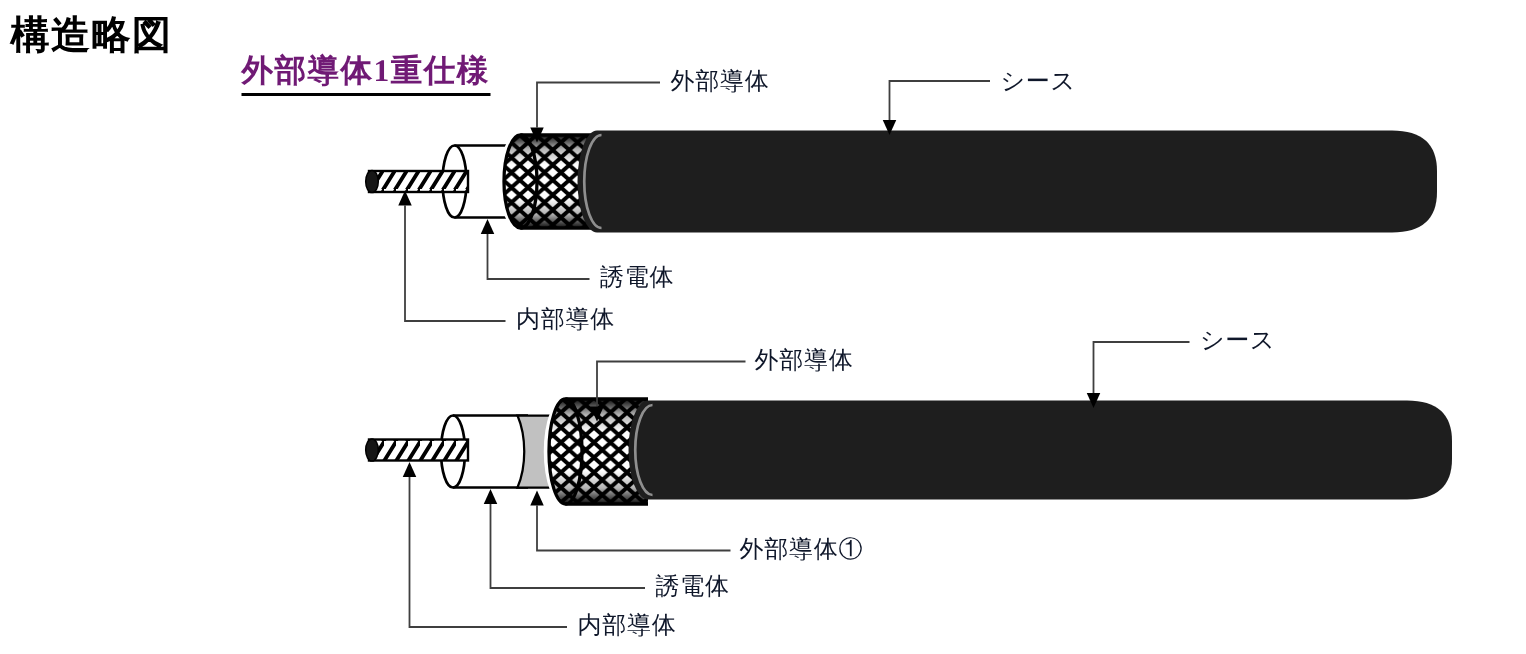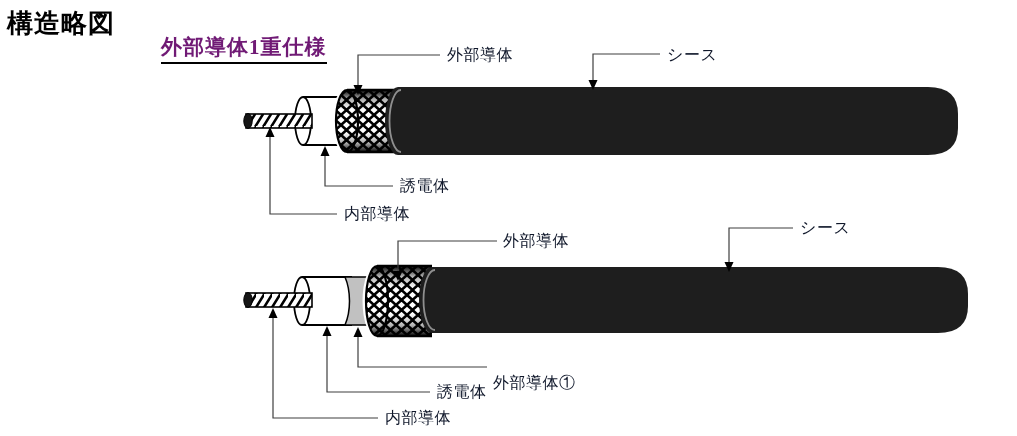--- a/index.html
+++ b/index.html
@@ -165,17 +165,17 @@
   <div class="subtitle" style="left:161px;top:33px">外部導体1重仕様</div>
 
   <span class="lbl" style="left:447px;top:46px">外部導体</span>
   <span class="lbl" style="left:667px;top:46px">シース</span>
   <span class="lbl" style="left:400px;top:177px">誘電体</span>
   <span class="lbl" style="left:344px;top:205px">内部導体</span>
 
 
   <span class="lbl" style="left:503px;top:232px">外部導体</span>
   <span class="lbl" style="left:800px;top:219px">シース</span>
-  <span class="lbl" style="left:493px;top:374px">外部導体①</span>
+  <span class="lbl" style="left:493px;top:358px">外部導体①</span>
   <span class="lbl" style="left:437px;top:383px">誘電体</span>
   <span class="lbl" style="left:385px;top:409px">内部導体</span>
 
 </div>
 
 </body></html>

